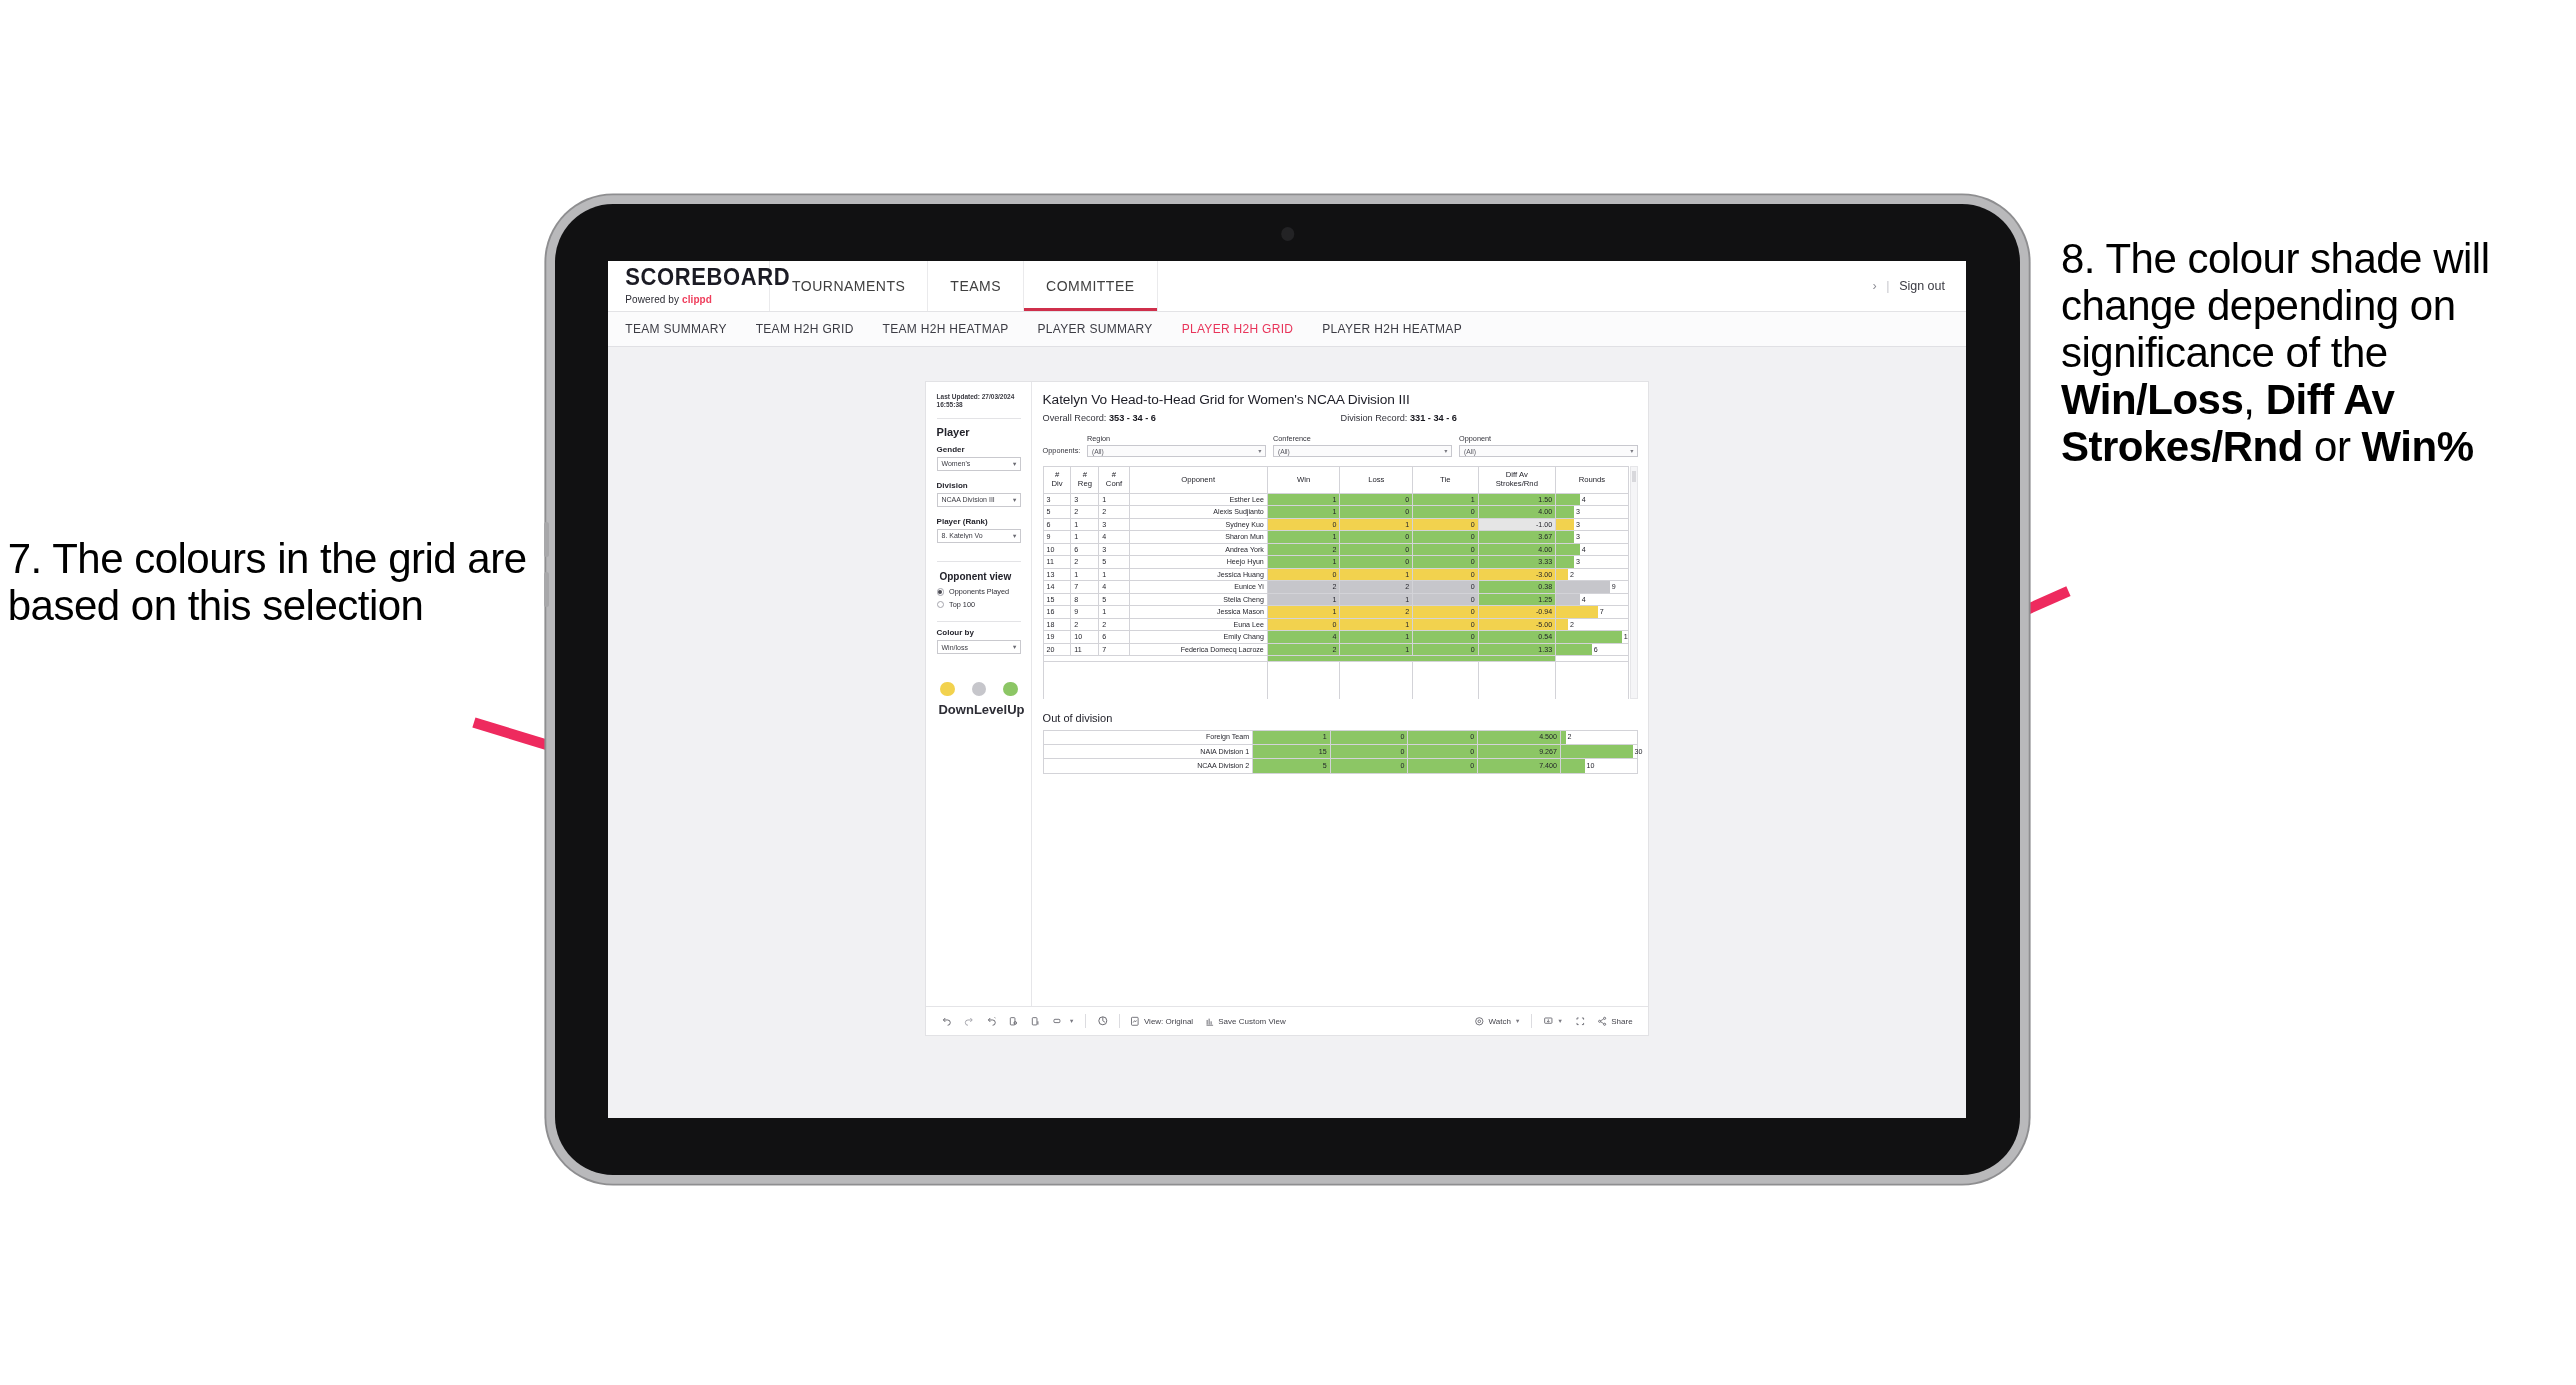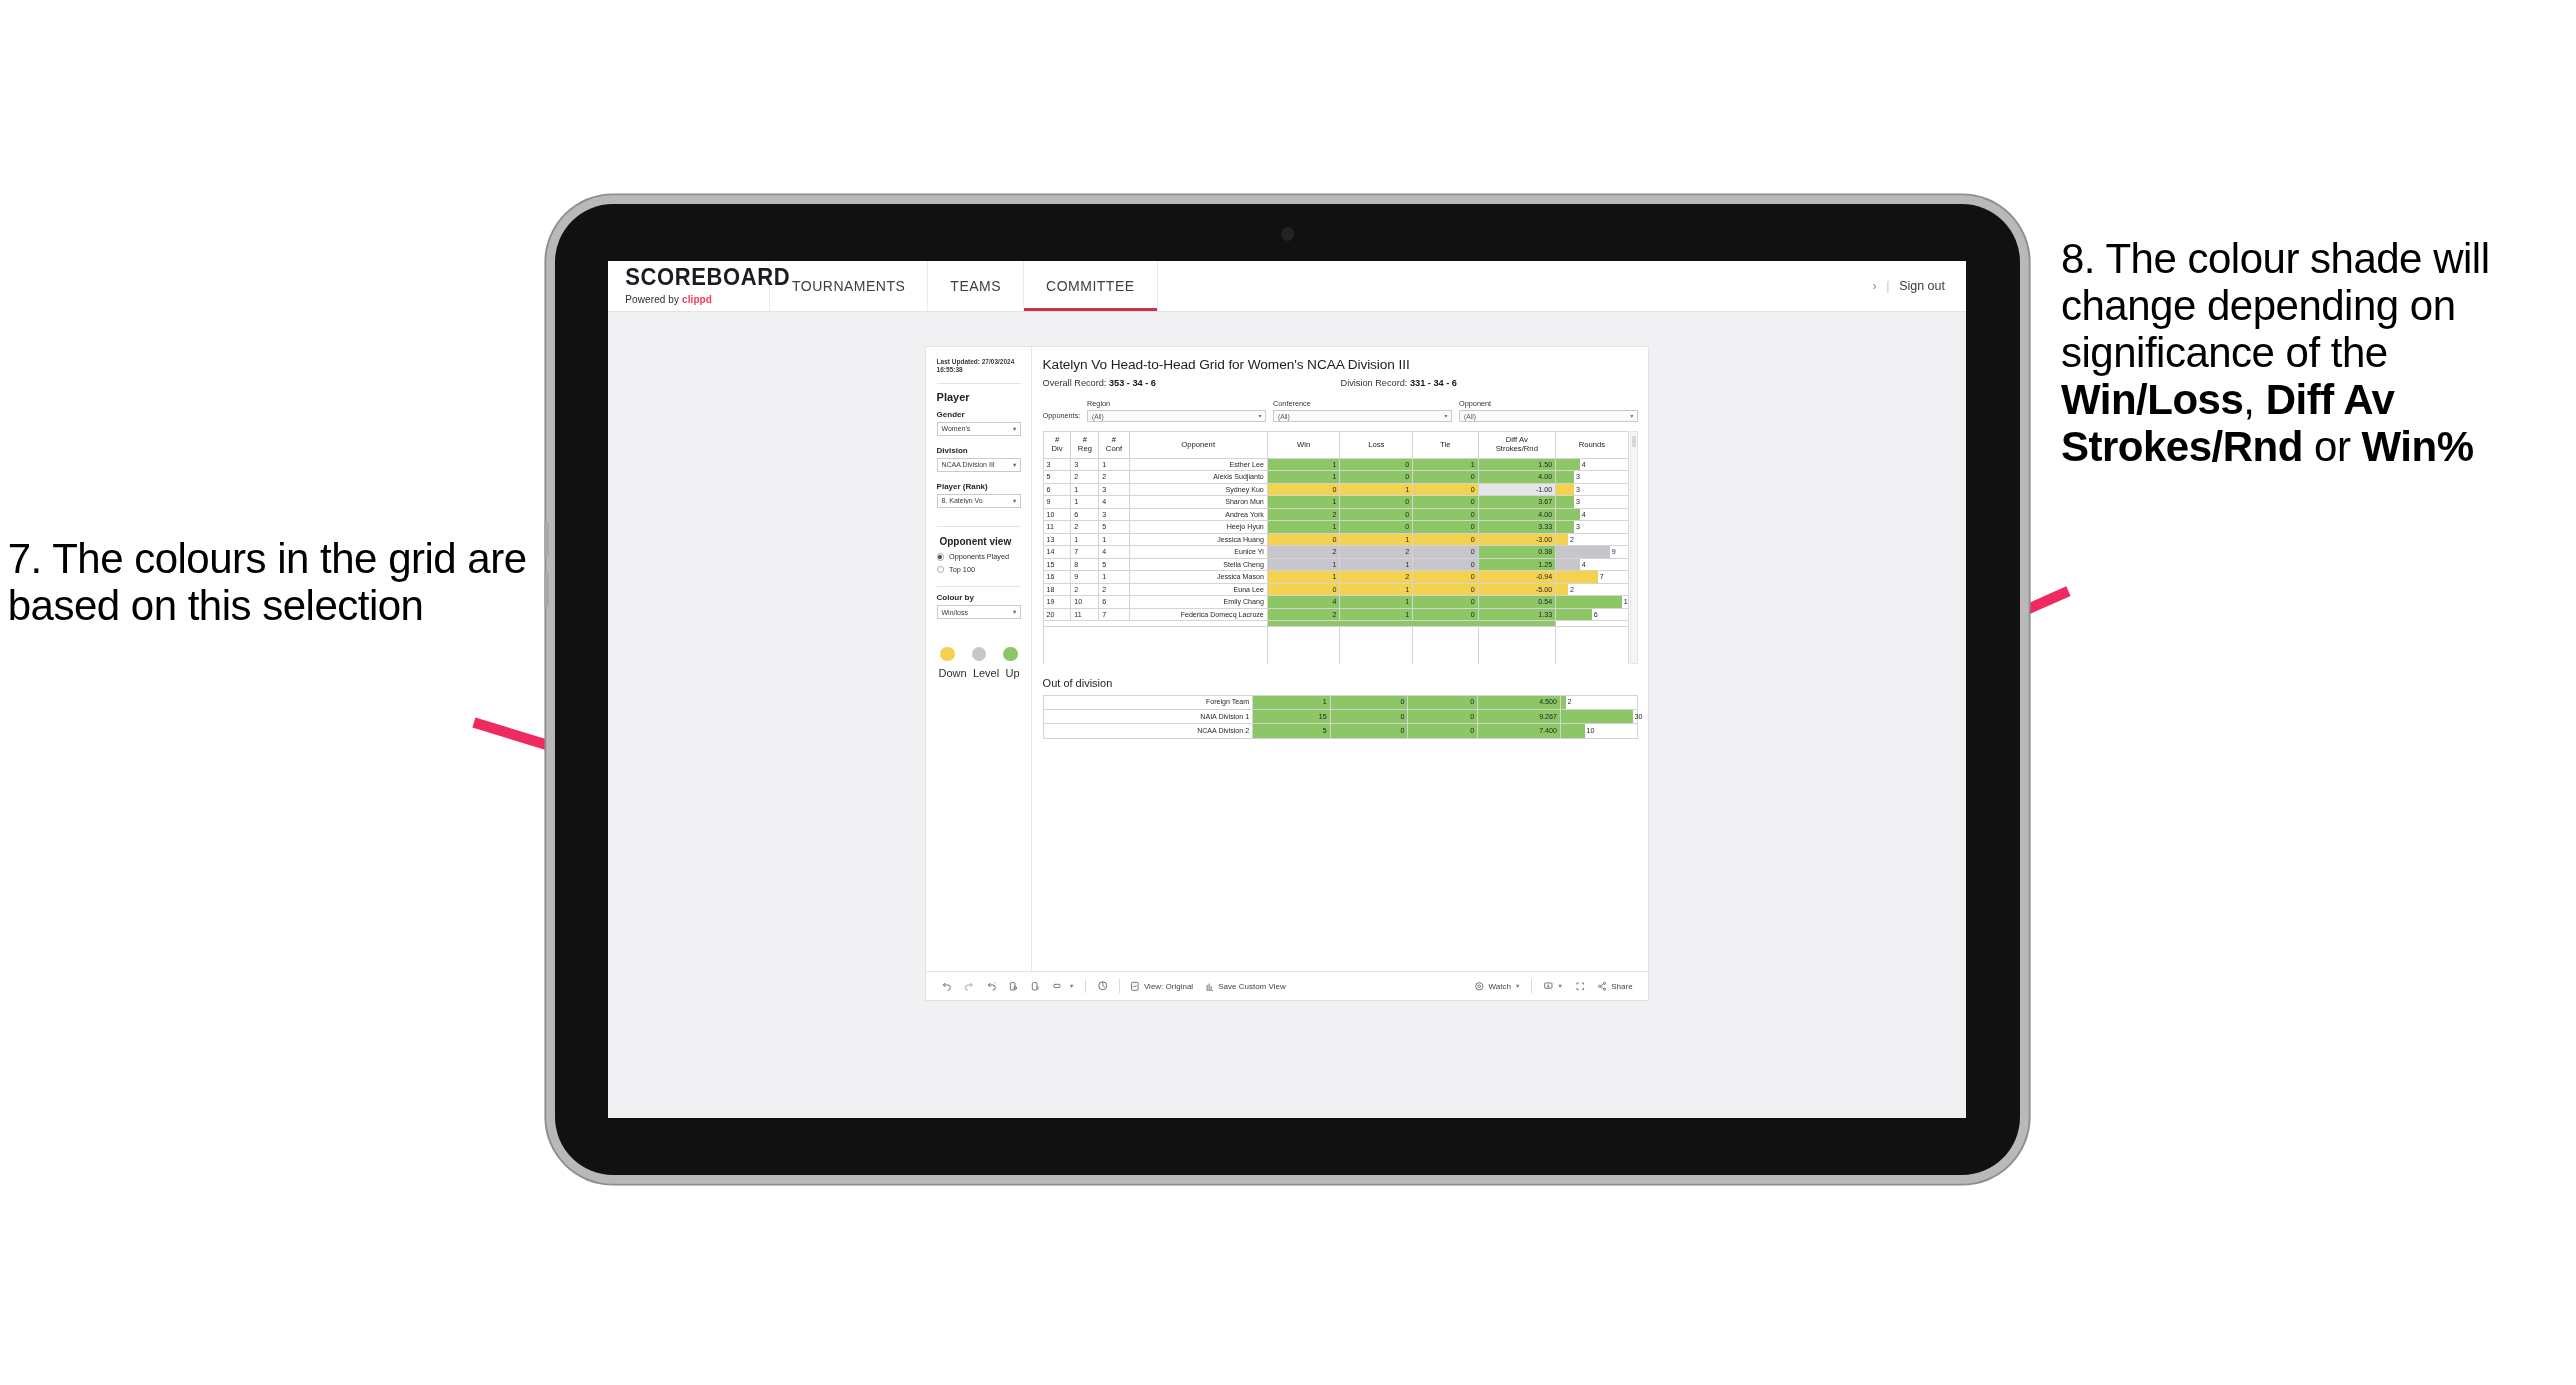--- a/index.html
+++ b/index.html
@@ -128,21 +128,21 @@
   .radio {
     width:7.7px; height:7.7px; border-radius:50%; border:1px solid #a5a5ad;
     display:flex; align-items:center; justify-content:center; flex:0 0 auto; background:#fff;
   }
   .radio.on::after { content:""; width:3.9px; height:3.9px; border-radius:50%; background:#4a4a52; }
 
   .legend { margin-top: 17.3px; }
   .legend .dots { display:flex; justify-content:space-between; padding: 0 3.9px; }
   .legend .dot { width:14.4px; height:14.4px; border-radius:50%; }
   .legend .labels { display:flex; justify-content:space-between; padding: 0 1.9px; margin-top:5.8px; }
-  .legend .labels span { font-size:11px; color:#2d2d35; font-weight:400; }
+  .legend .labels span { font-size:13px; color:#2d2d35; font-weight:700; }
 
   
   .main { flex:1; padding: 9.6px 9.6px 0 10.6px; min-width:0; display:flex; flex-direction:column; }
   .viz-title { font-size:13.7px; color:#1d1d26; font-weight:400; letter-spacing:-0.1px; }
   .records { display:flex; margin-top: 6.7px; font-size:9.2px; color:#33333b; }
   .records .rec { width: 50%; }
   .records b { font-weight:700; color:#16161d; }
 
   .filters { display:flex; align-items:flex-end; gap:6.7px; margin-top: 10.6px; }
   .filters .oplabel { font-size:7.3px; color:#33333b; padding-bottom:1.9px; white-space:nowrap; }
@@ -237,20 +237,28 @@
           <div class="item">TEAMS</div>
           <div class="item active">COMMITTEE</div>
         </div>
         <div class="signout">
           <span class="chev">›</span>
           <span class="bar">|</span>
           <span>Sign out</span>
         </div>
       </div>
 
+      <div class="subnav">
+        <div class="sitem">TEAM SUMMARY</div>
+        <div class="sitem">TEAM H2H GRID</div>
+        <div class="sitem">TEAM H2H HEATMAP</div>
+        <div class="sitem">PLAYER SUMMARY</div>
+        <div class="sitem active">PLAYER H2H GRID</div>
+        <div class="sitem">PLAYER H2H HEATMAP</div>
+      </div>
 
       <div class="canvas">
         <div class="viz">
           <div class="viz-body">
 
             <div class="side">
               <div class="lastupd">Last Updated: 27/03/2024 16:55:38</div>
               <hr>
               <h3>Player</h3>
 

